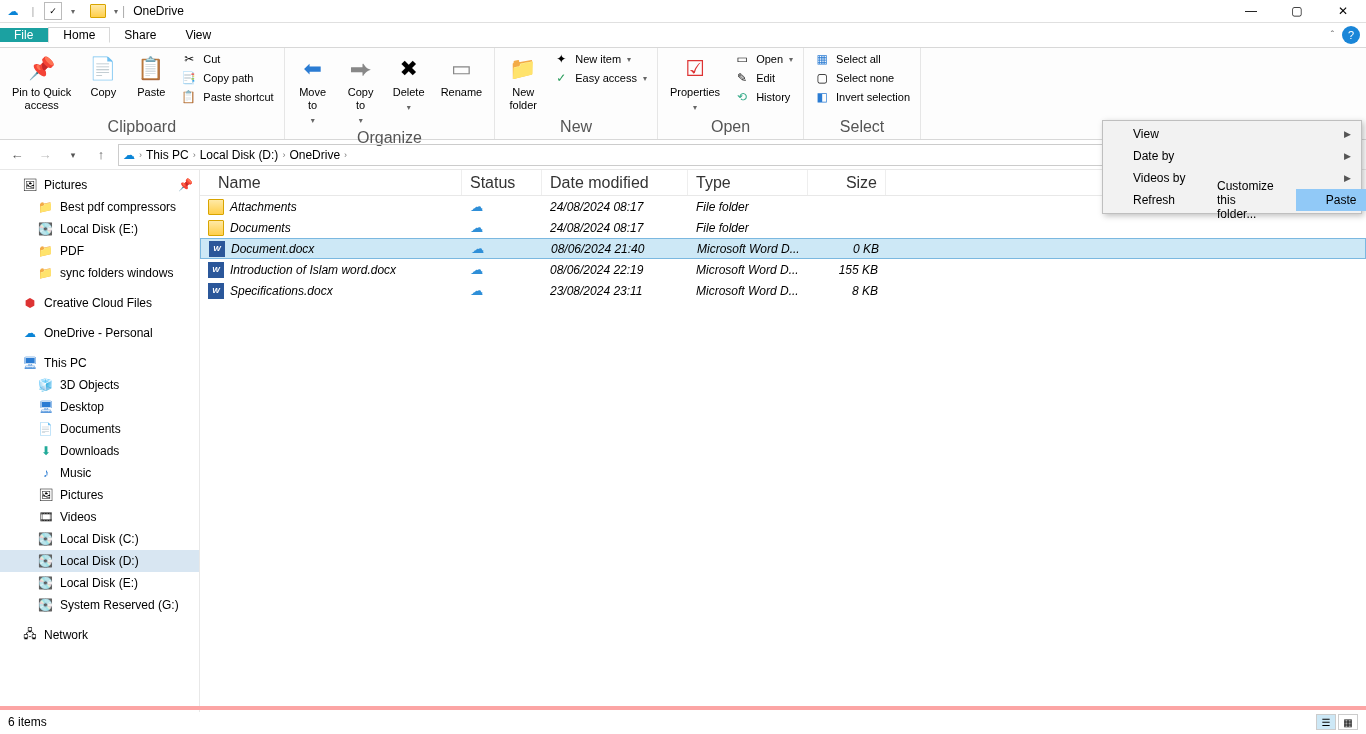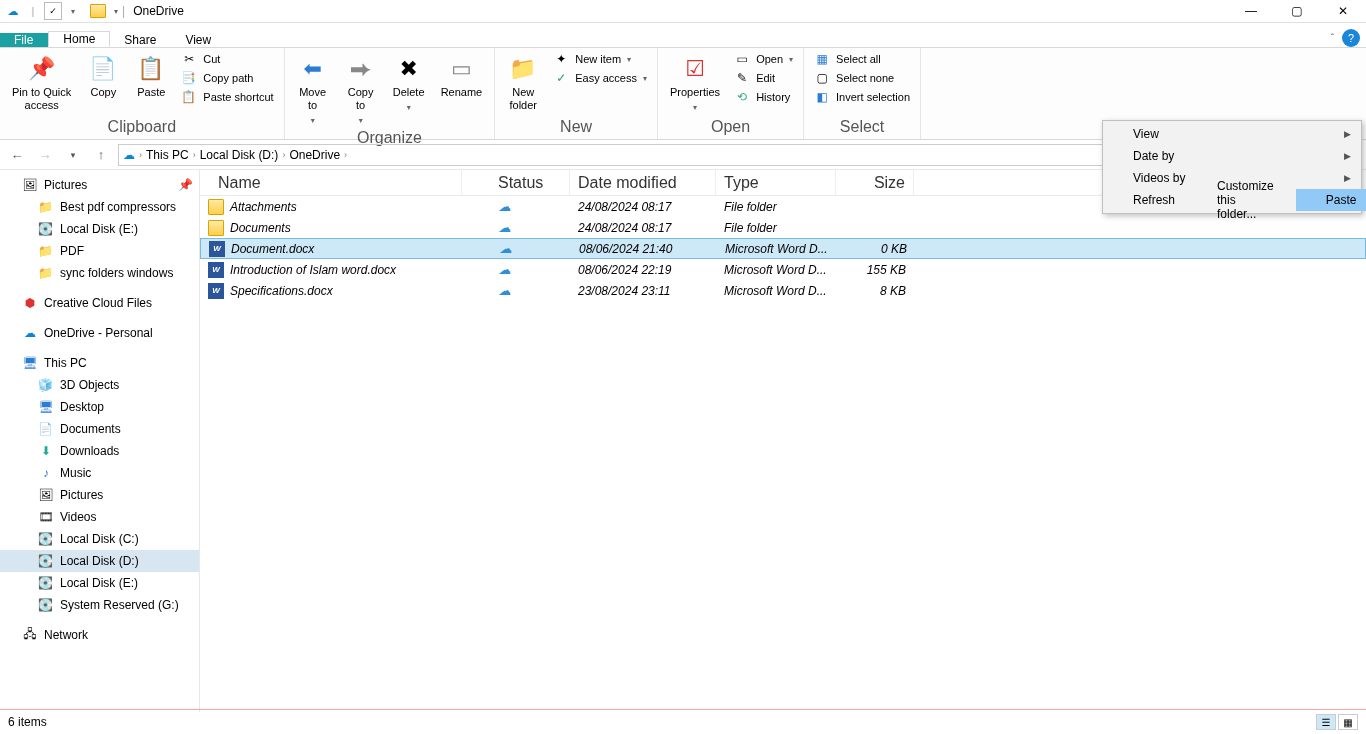--- a/index.html
+++ b/index.html
@@ -9,21 +9,21 @@
 .titlebar { height: 23px; display: flex; align-items: center; border-bottom: 1px solid #e0e0e0; }
 .titlebar .left { display: flex; align-items: center; gap: 4px; padding-left: 4px; }
 .titlebar .qa-icons { display: flex; gap: 2px; }
 .titlebar .qa-icons span { width: 18px; height: 18px; display: inline-flex; align-items: center; justify-content: center; font-size: 11px; }
 .titlebar .fold-icon { width:16px; height:14px; background:linear-gradient(#ffe9a6,#ffcf4b); border:1px solid #d8a400; border-radius:1px; display:inline-block; margin:0 4px; }
 .titlebar .title { margin-left:4px; font-size:12px; }
 .titlebar .win-controls { margin-left:auto; display:flex; }
 .titlebar .win-controls div { width:46px; height:23px; display:flex; align-items:center; justify-content:center; font-size:12px; }
 
 
-.tabs { height:25px; display:flex; align-items:flex-end; border-bottom:1px solid #d8d8d8; position:relative; }
+.tabs { height:25px; display:flex; align-items:center; border-bottom:1px solid #d8d8d8; position:relative; }
 .tabs .tab { padding:0 14px; display:flex; align-items:center; font-size:12px; border-right:1px solid transparent; }
 .tabs .tab.file { background:#1ba1a1; color:#fff; }
 .tabs .tab.active { border:1px solid #d8d8d8; border-bottom:1px solid #fff; background:#fff; }
 .tabs .right-icons { margin-left:auto; display:flex; align-items:center; gap:8px; padding-right:6px; }
 .tabs .help { width:18px; height:18px; border-radius:50%; background:#1a86d8; color:#fff; display:flex; align-items:center; justify-content:center; font-size:11px; }
 
 
 .ribbon { height:92px; display:flex; border-bottom:1px solid #d8d8d8; background:#fdfdfd; }
 .group { display:flex; flex-direction:column; border-right:1px solid #e6e6e6; padding:2px 6px 1px 6px; }
 .group .content { flex:1; display:flex; align-items:flex-start; gap:4px; }
@@ -50,36 +50,36 @@
 .nav .item.ind1 { padding-left:38px; }
 .nav .item .ni { width:16px; height:16px; display:inline-flex; align-items:center; justify-content:center; font-size:12px; }
 .nav .item.sel { background:#d8e6f2; }
 .nav .spacer { height:8px; }
 
 
 .files { flex:1; display:flex; flex-direction:column; }
 .fhead { display:flex; border-bottom:1px solid #e8e8e8; height:26px; align-items:center; font-size:16px; color:#333; }
 .fhead > div { padding:0 8px; border-right:1px solid #eee; height:100%; display:flex; align-items:center; }
 .col-name { width:262px; padding-left:18px !important; }
-.col-status { width:80px;margin-left:28px; }
+.col-status { width:80px; }
 .col-date { width:146px; }
 .col-type { width:120px; }
 .col-size { width:78px; text-align:right; justify-content:flex-end; }
 .frow { display:flex; height:21px; align-items:center; font-size:12px;font-style:italic; }
 .frow > div { padding:0 8px; white-space:nowrap; overflow:hidden; text-overflow:ellipsis; }
 .frow.sel { background:#cde8f6; border:1px solid #7bb8e0; }
 .fname { width:262px; display:flex; align-items:center; gap:6px; padding-left:8px !important; }
 .ficon { width:16px; height:16px; display:inline-flex; align-items:center; justify-content:center; font-size:11px; }
 .ficon.folder { background:linear-gradient(#ffe9a6,#ffcf4b); border:1px solid #d8a400; border-radius:1px; }
 .ficon.word { background:#2b579a; color:#fff; font-size:8px; font-weight:bold; }
 .ficon.pdf { background:#d93025; color:#fff; font-size:7px; font-weight:bold; }
 .cloud { color:#2f8fd8; font-size:13px; }
 
 
-.statusbar { position:absolute; bottom:0; left:0; right:0; height:22px; border-top:1px solid #fca5a5; display:flex; align-items:center; padding:12px 8px; font-size:12px; }
+.statusbar { position:absolute; bottom:0; left:0; right:0; height:22px; border-top:4px solid #fca5a5; display:flex; align-items:center; padding:12px 8px; font-size:12px; }
 .statusbar .viewbtns { margin-left:auto; display:flex; gap:2px; }
 .statusbar .viewbtns span { width:20px; height:16px; border:1px solid #ccc; display:inline-flex; align-items:center; justify-content:center; font-size:10px; }
 
 
 .ctx { position:absolute; top:120px; right:4px; width:260px; background:#f2f2f2; border:1px solid #bfbfbf; box-shadow:2px 2px 6px rgba(0,0,0,0.25); font-size:12px; padding:2px 0; }
 .ctx .mi { display:flex; align-items:center; height:22px; padding:0 10px 0 30px; position:relative; }
 .ctx .mi .arr { margin-left:auto; font-size:9px; color:#555; }
 .ctx .mi.hl { background:#91c9f7; }
 .ctx .sep { height:1px; background:#d6d6d6; margin:3px 6px; }
 </style>

